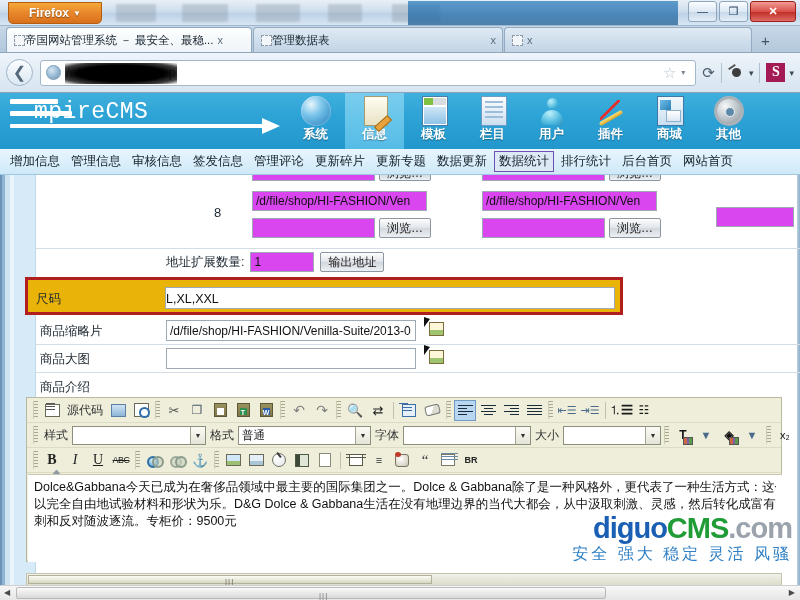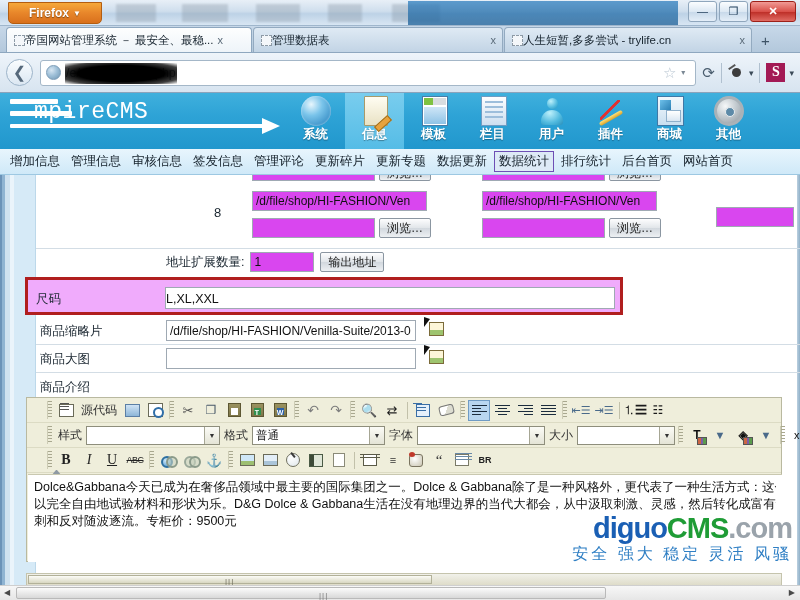--- a/index.html
+++ b/index.html
@@ -290,21 +290,21 @@
 
   .addr-row { position: absolute; left: 36px; top: 74px; width: 764px; height: 28px; }
   .addr-inner {
     position: absolute; left: 130px; top: 3px; display: flex; align-items: center; gap: 6px;
     font-size: 12.5px; color: #1a2630;
   }
 
   
   .hl-row {
     position: absolute; left: 25px; top: 102px; width: 598px; height: 38px;
-    border: 3px solid #b01e1e; background: #f0abfc;
+    border: 3px solid #b01e1e; background: #eab308;
   }
   .hl-row .lab2 { position: absolute; left: 8px; top: 11px; font-size: 12.5px; color:#1a2630; }
   .hl-row .inp2 {
     position: absolute; left: 137px; top: 7px; width: 450px; height: 22px;
     border: 1px solid #9fa9b3; background: #fff; font-size: 12.5px;
     color: #111; padding: 2px 0; line-height: 18px;
   }
 
   .thumb-row, .big-row, .intro-row { position: absolute; left: 36px; width: 764px; }
   .thumb-row { top: 142px; height: 28px; border-bottom: 1px solid #d3dde5; }
@@ -326,21 +326,21 @@
     position:absolute; left:-2px; top:-3px; width:0; height:0;
     border-left: 6px solid #111; border-bottom: 8px solid transparent; border-top: 2px solid transparent;
   }
 
   
   .editor {
     position: absolute; left: 26px; top: 222px; width: 756px; height: 165px;
     border: 1px solid #b9b9a0; background: #efeedb;
   }
   .tbrow {
-    height: 25px; display: flex; align-items: center; gap: 1px; padding: 0 18px;
+    height: 25px; display: flex; align-items: center; gap: 1px; padding: 0 4px;
     border-bottom: 1px solid #dcdbc4;
   }
   .grip {
     width: 5px; height: 18px; flex: none;
     background: repeating-linear-gradient(to bottom, #a9a88f 0 1px, transparent 1px 3px);
     border-left: 1px solid #cdccb5; margin: 0 2px;
   }
   .tbtn {
     width: 22px; height: 21px; flex: none; position: relative;
     display: flex; align-items: center; justify-content: center;
@@ -519,21 +519,20 @@
       <span class="tlabel">帝国网站管理系统 － 最安全、最稳...</span>
       <span class="tclose">x</span>
     </div>
     <div class="tab" style="width:250px">
       <span class="favicon"></span>
       <span class="tlabel" style="flex:1">管理数据表</span>
       <span class="tclose">x</span>
     </div>
     <div class="tab" style="width:248px">
       <span class="favicon"></span>
-      <span class="tlabel" style="flex:1">人生短暂,多多尝试 - trylife.cn</span>
       <span class="tclose">x</span>
     </div>
     <div class="newtab">+</div>
   </div>
 
   <div class="navbar">
     <div class="backbtn">❮</div>
     <div class="urlbox">
       <span class="globe"></span>
       <span class="urltext">/e/admin/admin.php</span>

